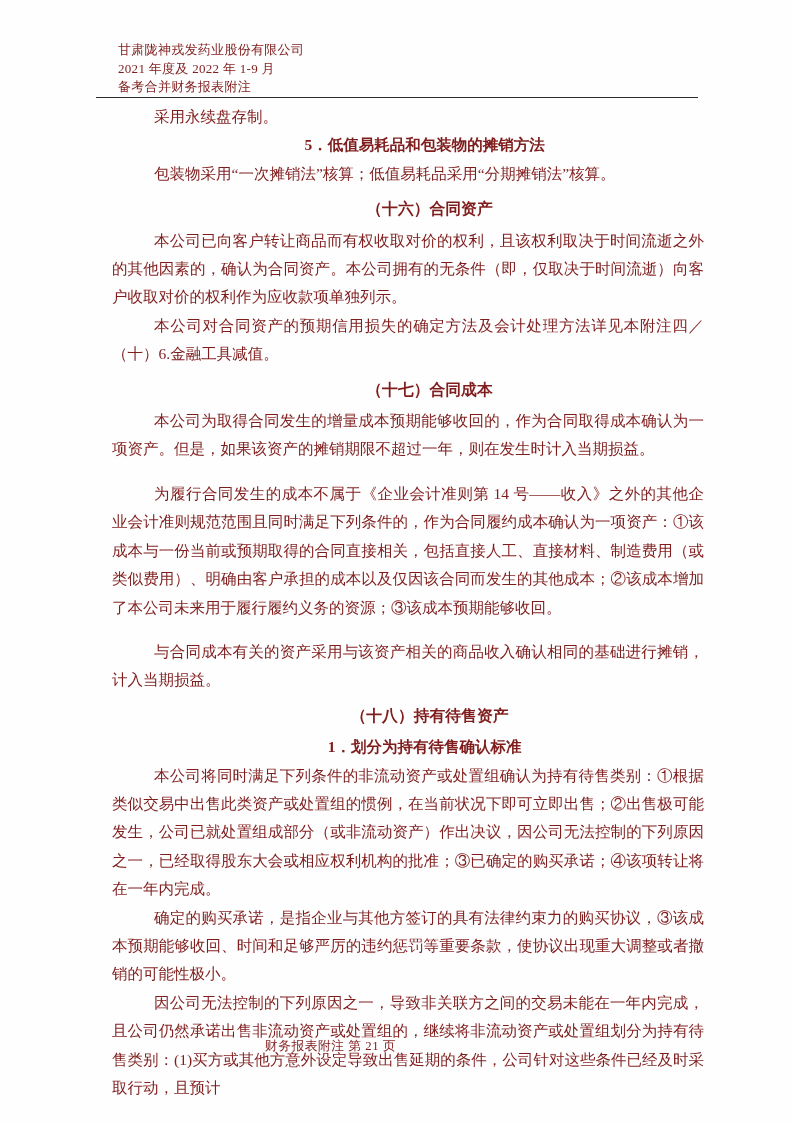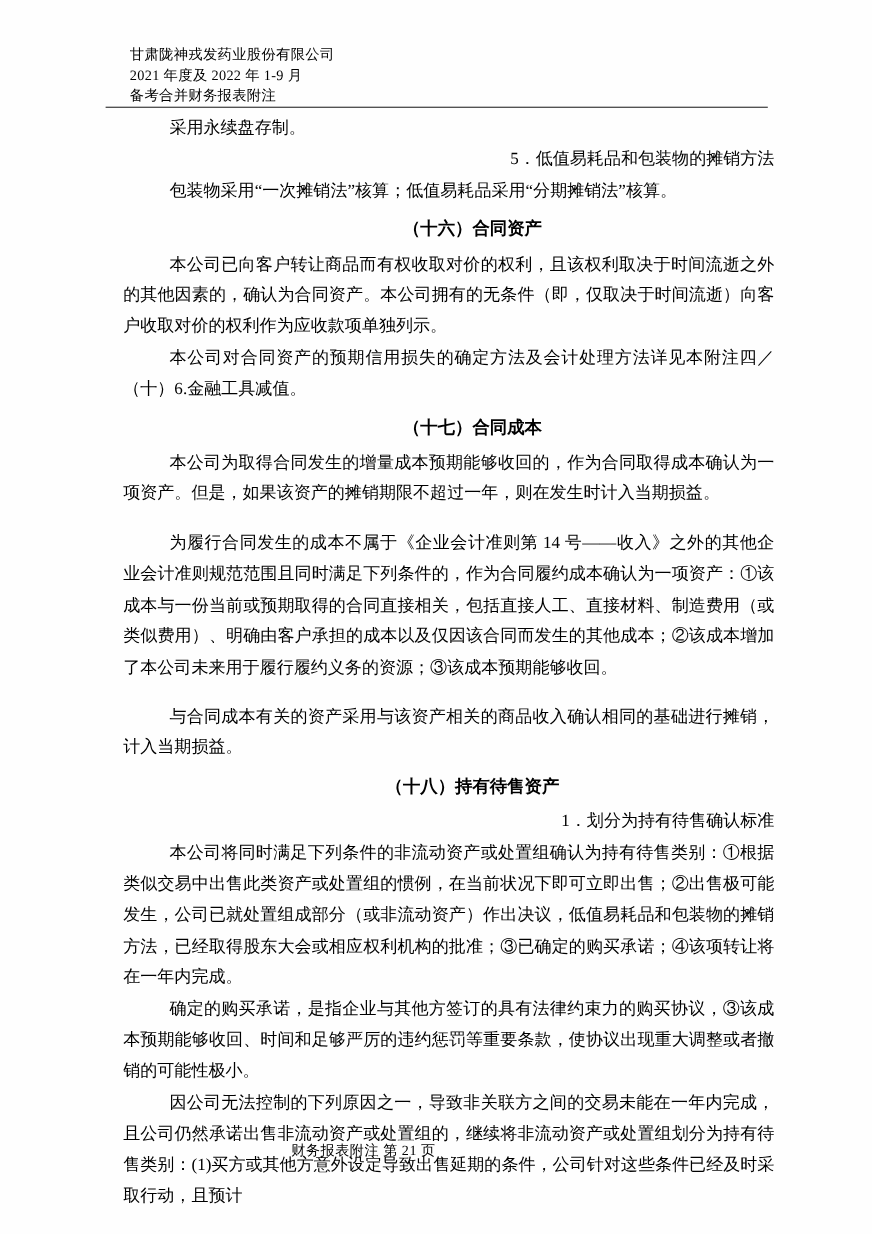--- a/index.html
+++ b/index.html
@@ -2,21 +2,21 @@
 <html><head>
 <meta charset="utf-8">
 <style>
   * { box-sizing: border-box; }
   html, body { margin: 0; padding: 0; background: #ffffff; }
   .page {
     position: relative;
     width: 793px;
     height: 1122px;
     background: #fefefe;
-    color: #000000;
+    color: #7f1d1d;
     font-family: "Liberation Serif", "DejaVu Serif", serif;
     overflow: hidden;
   }
   .doc-header {
     position: absolute;
     left: 118px;
     top: 41px;
     width: 560px;
     font-size: 13px;
     line-height: 18.6px;
@@ -45,24 +45,24 @@
   .para.space-top { margin-top: 16px; }
   .h-paren {
     margin: 7px 0 3px 0;
     font-weight: bold;
     font-size: 15.8px;
     text-indent: 43px;
     text-align: center;
   }
   .h-num {
     margin: 0;
-    font-weight: normal;
+    font-weight: bold;
     font-size: 15.5px;
     text-indent: 33px;
-    text-align: right;
+    text-align: center;
   }
   .doc-footer {
     position: absolute;
     left: 0;
     top: 1038px;
     width: 661px;
     text-align: center;
     font-size: 12.8px;
     letter-spacing: 0.5px;
   }
@@ -86,21 +86,21 @@
     <p class="para">包装物采用“一次摊销法”核算；低值易耗品采用“分期摊销法”核算。</p>
     <h2 class="h-paren">（十六）合同资产</h2>
     <p class="para">本公司已向客户转让商品而有权收取对价的权利，且该权利取决于时间流逝之外的其他因素的，确认为合同资产。本公司拥有的无条件（即，仅取决于时间流逝）向客户收取对价的权利作为应收款项单独列示。</p>
     <p class="para">本公司对合同资产的预期信用损失的确定方法及会计处理方法详见本附注四／（十）6.金融工具减值。</p>
     <h2 class="h-paren">（十七）合同成本</h2>
     <p class="para">本公司为取得合同发生的增量成本预期能够收回的，作为合同取得成本确认为一项资产。但是，如果该资产的摊销期限不超过一年，则在发生时计入当期损益。</p>
     <p class="para space-top">为履行合同发生的成本不属于《企业会计准则第 14 号——收入》之外的其他企业会计准则规范范围且同时满足下列条件的，作为合同履约成本确认为一项资产：①该成本与一份当前或预期取得的合同直接相关，包括直接人工、直接材料、制造费用（或类似费用）、明确由客户承担的成本以及仅因该合同而发生的其他成本；②该成本增加了本公司未来用于履行履约义务的资源；③该成本预期能够收回。</p>
     <p class="para space-top">与合同成本有关的资产采用与该资产相关的商品收入确认相同的基础进行摊销，计入当期损益。</p>
     <h2 class="h-paren">（十八）持有待售资产</h2>
     <h3 class="h-num">1．划分为持有待售确认标准</h3>
-    <p class="para">本公司将同时满足下列条件的非流动资产或处置组确认为持有待售类别：①根据类似交易中出售此类资产或处置组的惯例，在当前状况下即可立即出售；②出售极可能发生，公司已就处置组成部分（或非流动资产）作出决议，低值易耗品和包装物的摊销方法，已经取得股东大会或相应权利机构的批准；③已确定的购买承诺；④该项转让将在一年内完成。</p>
+    <p class="para">本公司将同时满足下列条件的非流动资产或处置组确认为持有待售类别：①根据类似交易中出售此类资产或处置组的惯例，在当前状况下即可立即出售；②出售极可能发生，公司已就处置组成部分（或非流动资产）作出决议，因公司无法控制的下列原因之一，已经取得股东大会或相应权利机构的批准；③已确定的购买承诺；④该项转让将在一年内完成。</p>
     <p class="para">确定的购买承诺，是指企业与其他方签订的具有法律约束力的购买协议，③该成本预期能够收回、时间和足够严厉的违约惩罚等重要条款，使协议出现重大调整或者撤销的可能性极小。</p>
     <p class="para">因公司无法控制的下列原因之一，导致非关联方之间的交易未能在一年内完成，且公司仍然承诺出售非流动资产或处置组的，继续将非流动资产或处置组划分为持有待售类别：(1)买方或其他方意外设定导致出售延期的条件，公司针对这些条件已经及时采取行动，且预计</p>
   </main>
 
   <footer class="doc-footer">
     <span>财务报表附注 第 21 页</span>
   </footer>
 
 </div>
 

